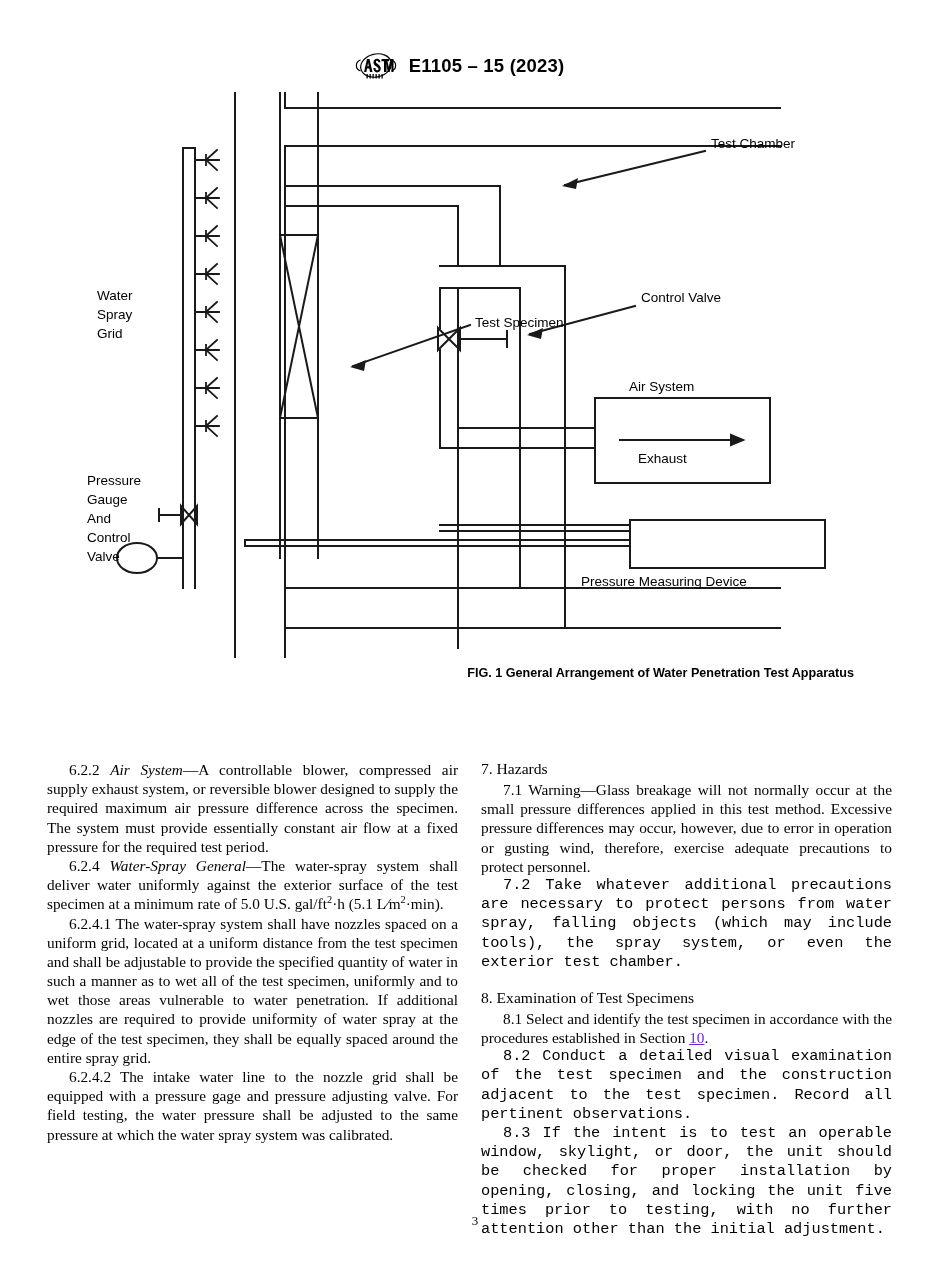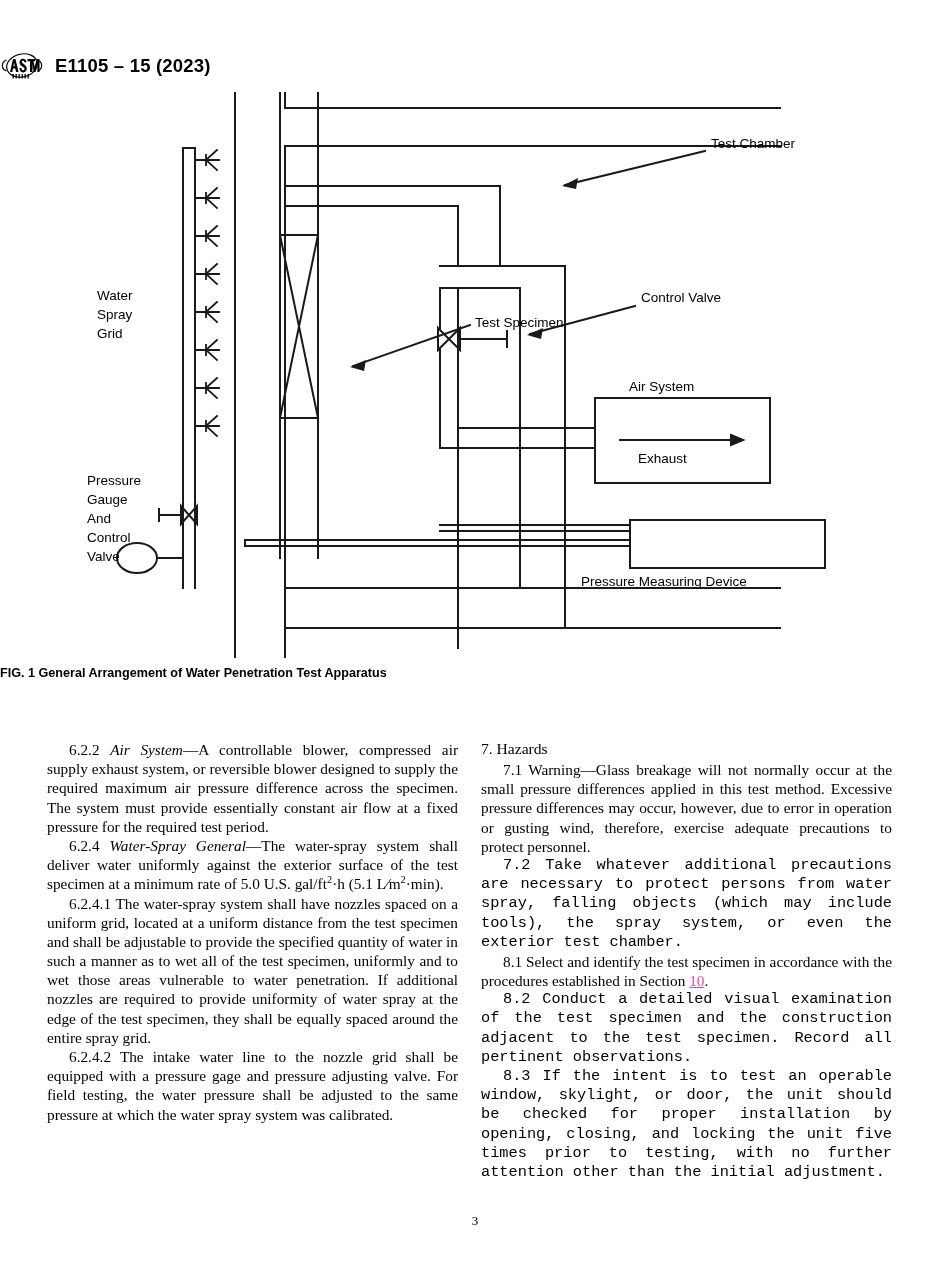--- a/index.html
+++ b/index.html
@@ -19,20 +19,21 @@
 
   
   .page-header {
     position: absolute;
     top: 52px;
     left: 0;
     width: 918px;
     text-align: center;
     display: flex;
     align-items: center;
+    justify-content: center;
     gap: 11px;
   }
   .astm-logo {
     width: 44px;
     height: 27px;
     display: block;
   }
   .header-title {
     font-family: "Liberation Sans", sans-serif;
     font-weight: bold;
@@ -50,30 +51,30 @@
   }
   .figure-svg {
     display: block;
     margin: 0 auto;
   }
   .fig-caption {
     position: absolute;
     top: 666px;
     left: 0;
     width: 854px;
-    text-align: left;
+    text-align: right;
     font-family: "Liberation Sans", sans-serif;
     font-weight: bold;
     font-size: 12.6px;
   }
 
   
   .columns {
     position: absolute;
-    top: 740px;
+    top: 760px;
     left: 47px;
     width: 860px;
     display: flex;
     gap: 23px;
   }
   .col {
     width: 411px;
   }
   p.para {
     margin: 0;
@@ -95,21 +96,21 @@
     margin: 0 0 2px 0;
     font-size: 15.6px;
     font-weight: normal;
     text-indent: 0;
   }
   h2.spaced {
     margin-top: 17px;
   }
   .ital { font-style: italic; }
   .bold { font-weight: normal; }
-  .xref { color: #ec4899; }
+  .xref { color: #6d28d9; }
   sup { font-size: 0.68em; vertical-align: super; line-height: 0; }
 
   
   .page-number {
     position: absolute;
     top: 1213px;
     left: 0;
     width: 950px;
     text-align: center;
     font-size: 13px;
@@ -317,20 +318,21 @@
     <p class="para">
       <span>7.1</span>
       <span class="bold">Warning—</span><span>Glass breakage will not normally occur at the small pressure differences applied in this test method. Excessive pressure differences may occur, however, due to error in operation or gusting wind, therefore, exercise adequate precautions to protect personnel.</span>
     </p>
 
     <p class="para gap">
       <span>7.2</span>
       <span>Take whatever additional precautions are necessary to protect persons from water spray, falling objects (which may include tools), the spray system, or even the exterior test chamber.</span>
     </p>
 
+    <h2 class="section-head spaced">8.  Examination of Test Specimens</h2>
 
     <p class="para">
       <span>8.1</span>
       <span>Select and identify the test specimen in accordance with the procedures established in Section </span><a class="xref" href="#">10</a><span>.</span>
     </p>
 
     <p class="para gap">
       <span>8.2</span>
       <span>Conduct a detailed visual examination of the test specimen and the construction adjacent to the test specimen. Record all pertinent observations.</span>
     </p>

